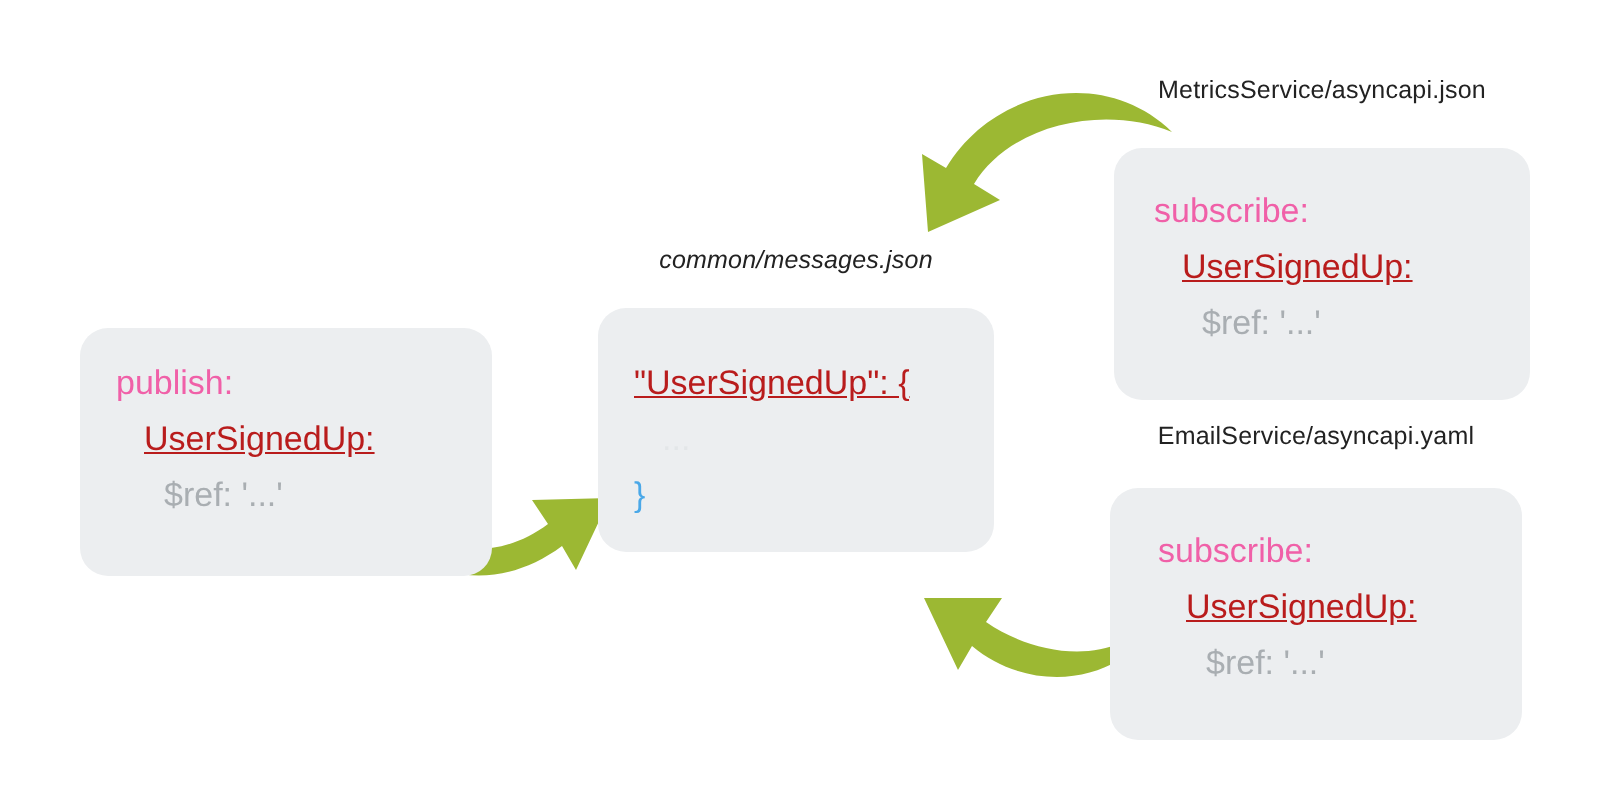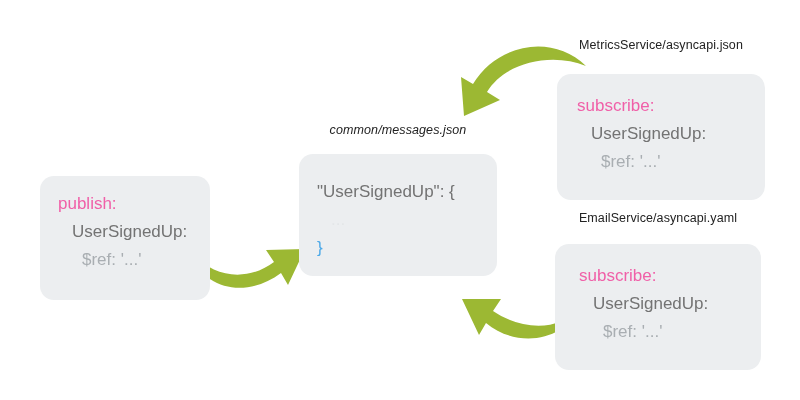--- a/index.html
+++ b/index.html
@@ -53,27 +53,27 @@
     box-sizing: border-box;
     font-family: "Liberation Sans", sans-serif;
     font-size: 17px;
     line-height: 28px;
   }
   .code .ln {
     white-space: pre;
     display: block;
   }
   .kw      { color: #f060a8; }
-  .key     { color: #737373; }
+  .key     { color: #b91c1c; text-decoration: underline; }
   .muted   { color: #a9aeb2; }
   .brace   { color: #4aa8e8; }
   .dots    { color: #e3e6e8; }
 
   
-  #card-users    { left: 40px;  top: 164px; width: 170px; height: 124px; }
+  #card-users    { left: 40px;  top: 152px; width: 206px; height: 124px; }
   #label-users   { left: 40px;  top: 124px; width: 206px; }
   #code-users    { padding: 14px 0 0 18px; }
 
   #card-common   { left: 299px; top: 142px; width: 198px; height: 122px; }
   #label-common  { left: 299px; top: 123px; width: 198px; font-style: italic; }
   #code-common   { padding: 24px 0 0 18px; }
 
   #card-metrics  { left: 557px; top: 62px;  width: 208px; height: 126px; }
   #label-metrics { left: 557px; top: 38px;  width: 208px; }
   #code-metrics  { padding: 18px 0 0 20px; }

